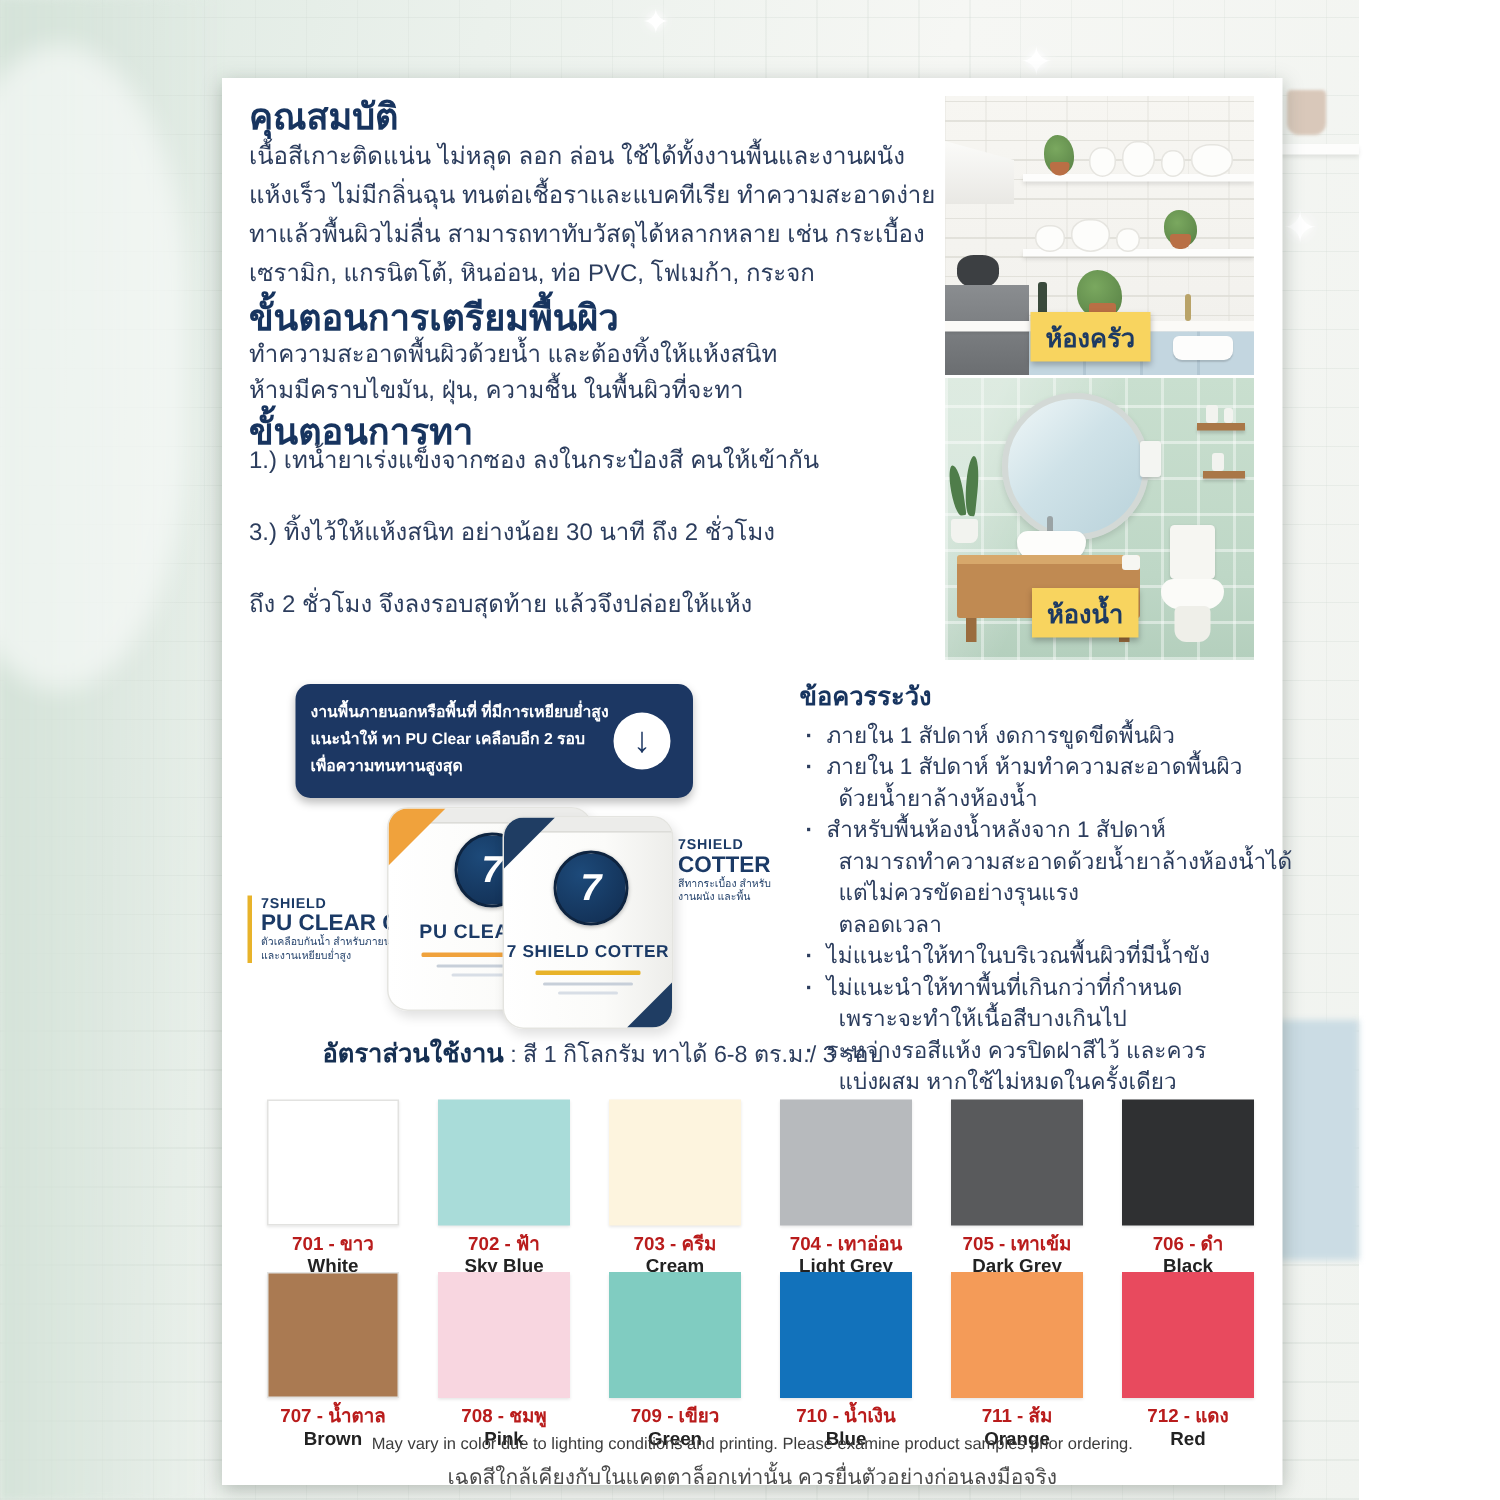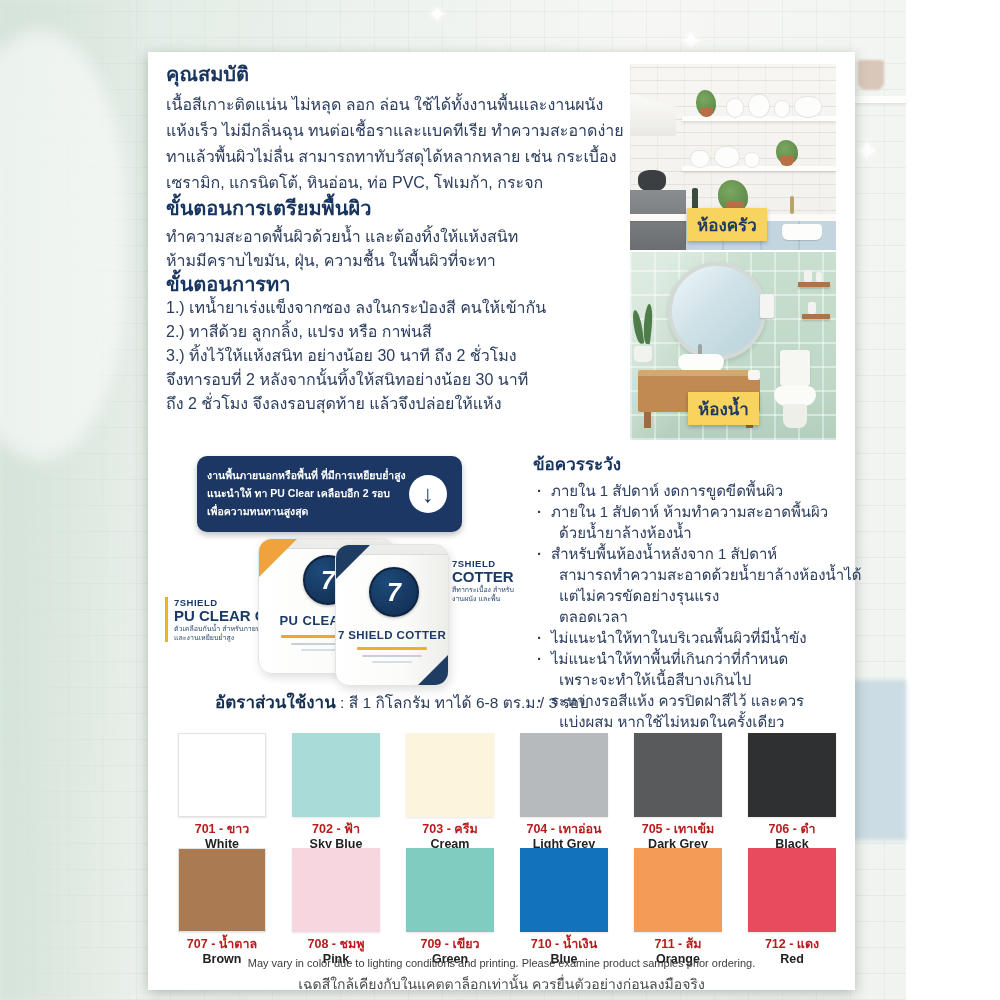--- a/index.html
+++ b/index.html
@@ -21,21 +21,21 @@
   .bg-pot{left:858px;top:60px;width:26px;height:30px;background:#d9c8ba;border-radius:3px 3px 8px 8px;filter:blur(1px);}
   .bg-cab{left:836px;top:680px;width:70px;height:160px;background:#cbdce4;filter:blur(2px);}
   .sparkle{color:#fff;font-size:22px;line-height:1;
     text-shadow:0 0 5px #fff,0 0 12px rgba(255,255,255,.95),0 0 20px rgba(255,255,255,.8);}
 
   
   .card{left:148px;top:52px;width:707px;height:938px;background:#fff;
         box-shadow:0 3px 12px rgba(80,95,85,.38);}
 
   h1,h2{margin:0;font-weight:bold;color:#17345f;}
-  .h-big{font-size:20px;}
+  .h-big{font-size:24px;}
   .h-mid{font-size:17px;}
   .body-line{font-size:16px;line-height:26px;color:#2c3d5d;white-space:nowrap;}
 
   
   .photo{overflow:hidden;}
   .ph-kitchen{left:482px;top:12px;width:206px;height:186px;
     background:
       repeating-linear-gradient(0deg, rgba(222,221,214,.8) 0 1px, transparent 1px 13px),
       repeating-linear-gradient(90deg, rgba(226,225,219,.45) 0 1px, transparent 1px 27px),
       linear-gradient(180deg,#f7f6f2 0%,#f3f2ee 70%,#efeeea 100%);}
@@ -154,23 +154,21 @@
   <div class="abs body-line" style="left:18px;top:66px;">แห้งเร็ว ไม่มีกลิ่นฉุน ทนต่อเชื้อราและแบคทีเรีย ทำความสะอาดง่าย</div>
   <div class="abs body-line" style="left:18px;top:92px;">ทาแล้วพื้นผิวไม่ลื่น สามารถทาทับวัสดุได้หลากหลาย เช่น กระเบื้อง</div>
   <div class="abs body-line" style="left:18px;top:118px;">เซรามิก, แกรนิตโต้, หินอ่อน, ท่อ PVC, โฟเมก้า, กระจก</div>
 
   <h1 class="abs h-big" style="left:18px;top:140px;">ขั้นตอนการเตรียมพื้นผิว</h1>
   <div class="abs body-line" style="left:18px;top:172px;">ทำความสะอาดพื้นผิวด้วยน้ำ และต้องทิ้งให้แห้งสนิท</div>
   <div class="abs body-line" style="left:18px;top:196px;">ห้ามมีคราบไขมัน, ฝุ่น, ความชื้น ในพื้นผิวที่จะทา</div>
 
   <h1 class="abs h-big" style="left:18px;top:216px;">ขั้นตอนการทา</h1>
   <div class="abs body-line" style="left:18px;top:243px;">1.)  เทน้ำยาเร่งแข็งจากซอง ลงในกระป๋องสี คนให้เข้ากัน</div>
-  <div class="abs body-line" style="left:18px;top:267px;">2.) ทาสีด้วย ลูกกลิ้ง, แปรง หรือ กาพ่นสี</div>
   <div class="abs body-line" style="left:18px;top:291px;">3.) ทิ้งไว้ให้แห้งสนิท อย่างน้อย 30 นาที ถึง 2 ชั่วโมง</div>
-  <div class="abs body-line" style="left:18px;top:315px;">จึงทารอบที่ 2 หลังจากนั้นทิ้งให้สนิทอย่างน้อย 30 นาที</div>
   <div class="abs body-line" style="left:18px;top:339px;">ถึง 2 ชั่วโมง จึงลงรอบสุดท้าย แล้วจึงปล่อยให้แห้ง</div>
 
   <div class="abs photo ph-kitchen">
     <div class="abs k-hood"></div>
     <div class="abs k-shelf" style="left:52px;top:52px;width:154px;"></div>
     <div class="abs k-plant" style="left:66px;top:26px;width:20px;height:26px;"></div>
     <div class="abs k-clay" style="left:70px;top:44px;width:13px;height:9px;"></div>
     <div class="abs k-pot" style="left:96px;top:34px;width:16px;height:18px;"></div>
     <div class="abs k-pot" style="left:118px;top:30px;width:20px;height:22px;"></div>
     <div class="abs k-pot" style="left:144px;top:36px;width:14px;height:16px;"></div>

